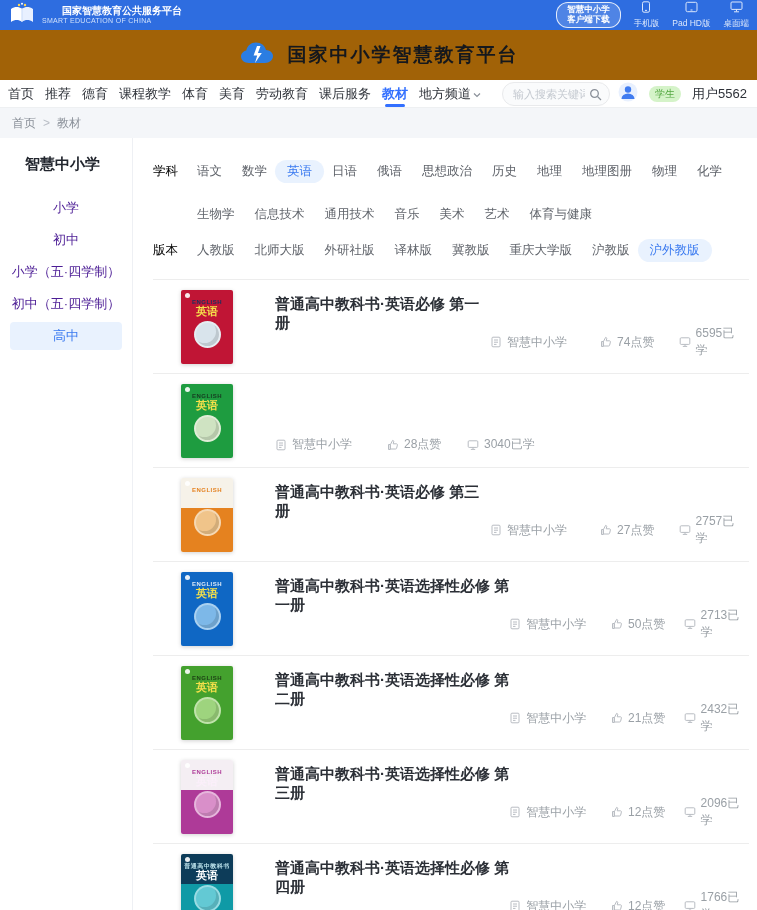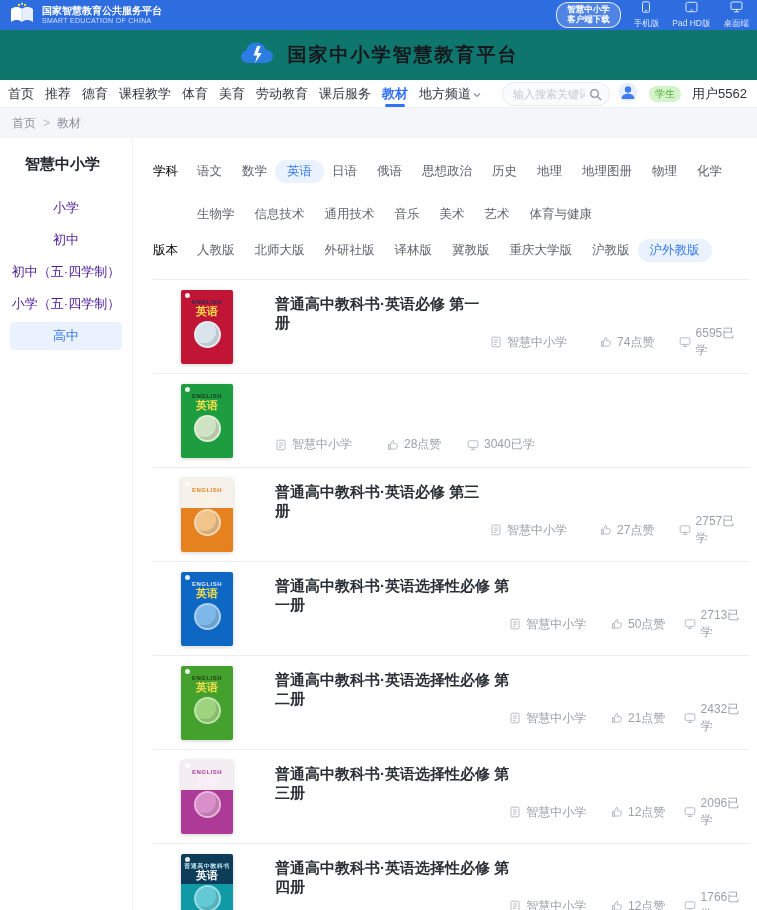--- a/index.html
+++ b/index.html
@@ -3,29 +3,29 @@
 <meta charset="utf-8">
 <style>
   * { margin:0; padding:0; box-sizing:border-box; }
   body { font-family:"Liberation Sans","DejaVu Sans",sans-serif; background:#fff; }
   .app { width:757px; height:910px; position:relative; overflow:hidden; background:#fff; }
 
   
   .topbar { height:30px; background:#2e6de0; display:flex; align-items:center; justify-content:space-between; padding:0 8px 0 8px; }
   .tb-left { display:flex; align-items:center; gap:6px; }
   .tb-titles { color:#fff; line-height:1.05; }
-  .tb-title { font-size:10px; font-weight:bold; }
+  .tb-title { font-size:10px; font-weight:bold;margin-left:20px; }
   .tb-sub { font-size:7px; color:#cfe0fb; letter-spacing:.3px; }
   .tb-right { display:flex; align-items:center; gap:13px; }
   .dl-pill { border:1px solid rgba(255,255,255,.85); background:rgba(255,255,255,.16); border-radius:12px; color:#fff; font-size:8.5px; font-weight:bold; line-height:1.15; padding:2px 10px; text-align:center; cursor:pointer; font-family:inherit; }
   .tb-link { display:flex; flex-direction:column; align-items:center; color:#dce8fc; font-size:8.5px; gap:5px; cursor:pointer; }
   .tb-link svg { display:block; }
 
   
-  .header { height:50px; display:flex; align-items:center; justify-content:center; gap:13px; background:#0f766e; }
+  .header { height:50px; display:flex; align-items:center; justify-content:center; gap:13px; background:#a16207; }
   .header-title { font-size:19px; font-weight:bold; color:#15181d; letter-spacing:2px; }
 
   
   .nav { height:28px; display:flex; align-items:center; padding:0 10px 0 8px; border-bottom:1px solid #eef0f2; background:#fff; }
   .nav-items { display:flex; align-items:center; gap:11px; }
   .nav-item { font-size:13px; color:#30343b; cursor:pointer; position:relative; line-height:27px; white-space:nowrap; display:flex; align-items:center; gap:2px; }
   .nav-item.active { color:#3370ff; font-weight:bold; }
   .nav-item.active::after { content:""; position:absolute; left:50%; transform:translateX(-50%); bottom:0px; width:20px; height:3px; border-radius:2px; background:#3370ff; }
   .nav-right { margin-left:auto; display:flex; align-items:center; gap:8px; }
   .search-box { position:relative; width:108px; height:24px; }
@@ -204,22 +204,22 @@
     <span style="color:#b8bdc5">&gt;</span>
     <span>教材</span>
   </div>
 
   <div class="main">
     <aside class="sidebar">
       <div class="sidebar-title">智慧中小学</div>
       <div id="sidebar-items">
           <div class="side-item">小学</div>
           <div class="side-item">初中</div>
+          <div class="side-item">小学（五·四学制）</div>
           <div class="side-item">初中（五·四学制）</div>
-          <div class="side-item">小学（五·四学制）</div>
           <div class="side-item active">高中</div>
         </div>
     </aside>
     <section class="content">
       <div class="filter-row">
         <span class="filter-label">学科</span>
         <div class="pills" id="subject-pills">
             <span class="pill">语文</span>
             <span class="pill">数学</span>
             <span class="pill active">英语</span>

